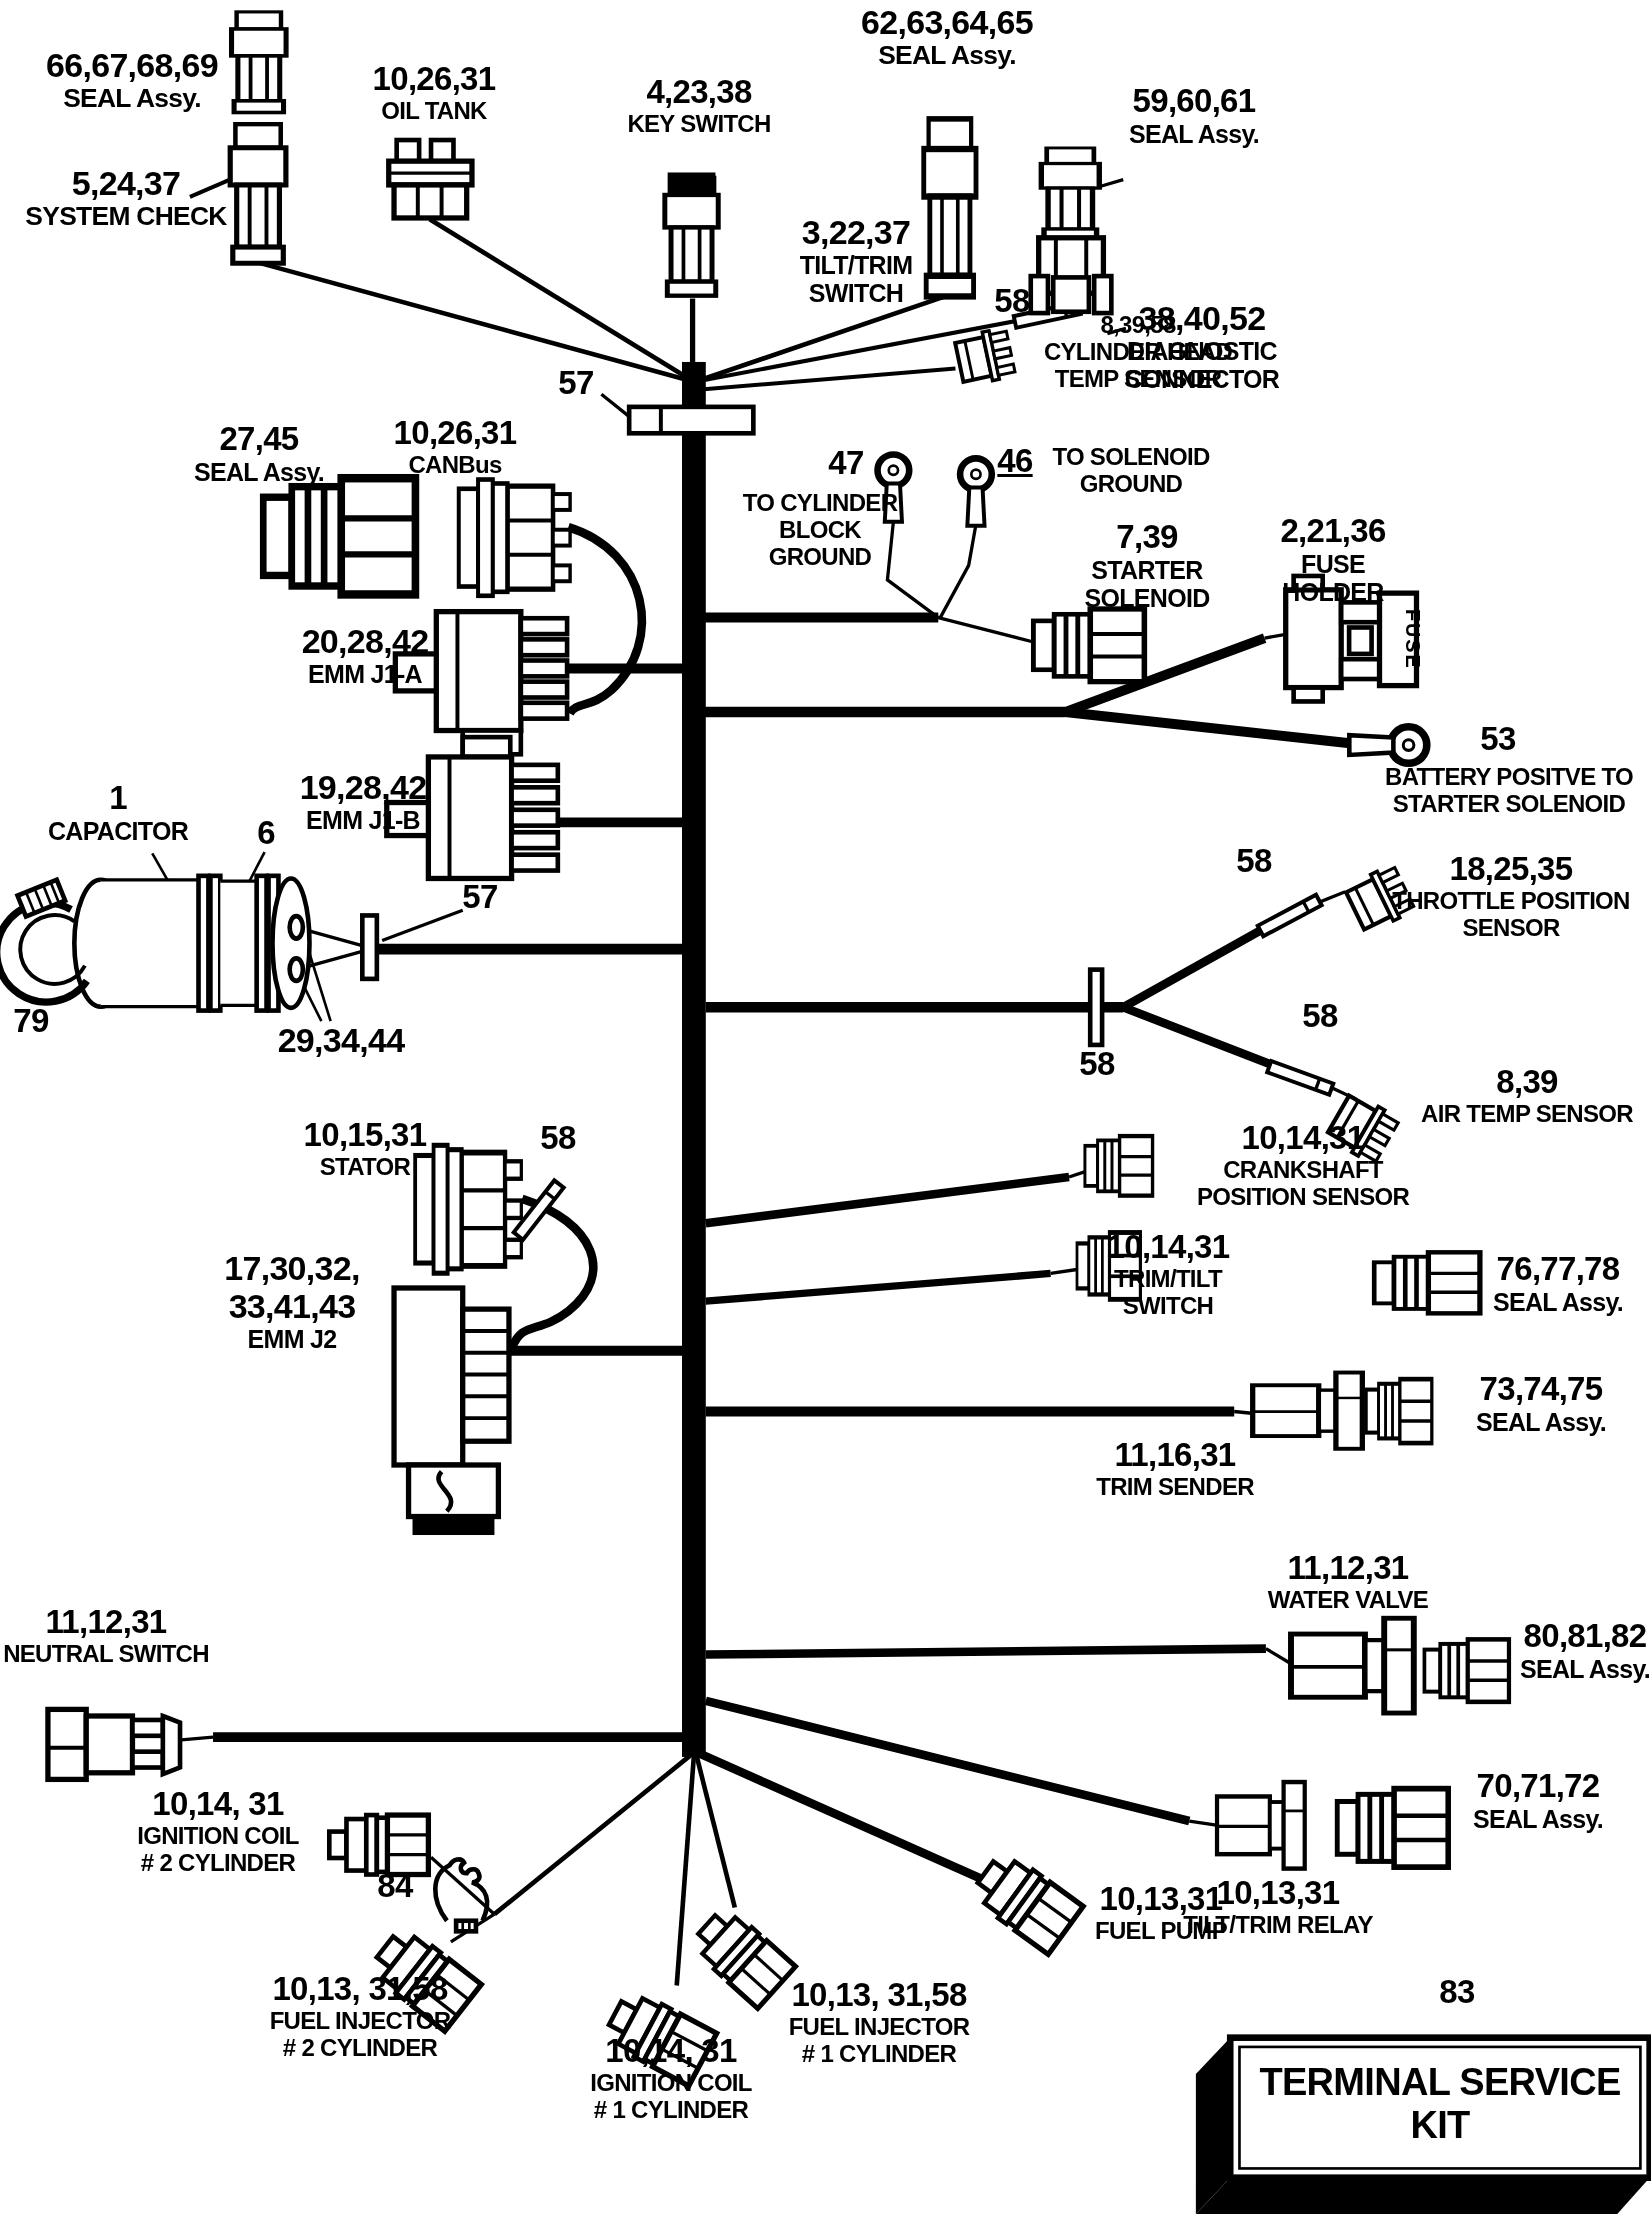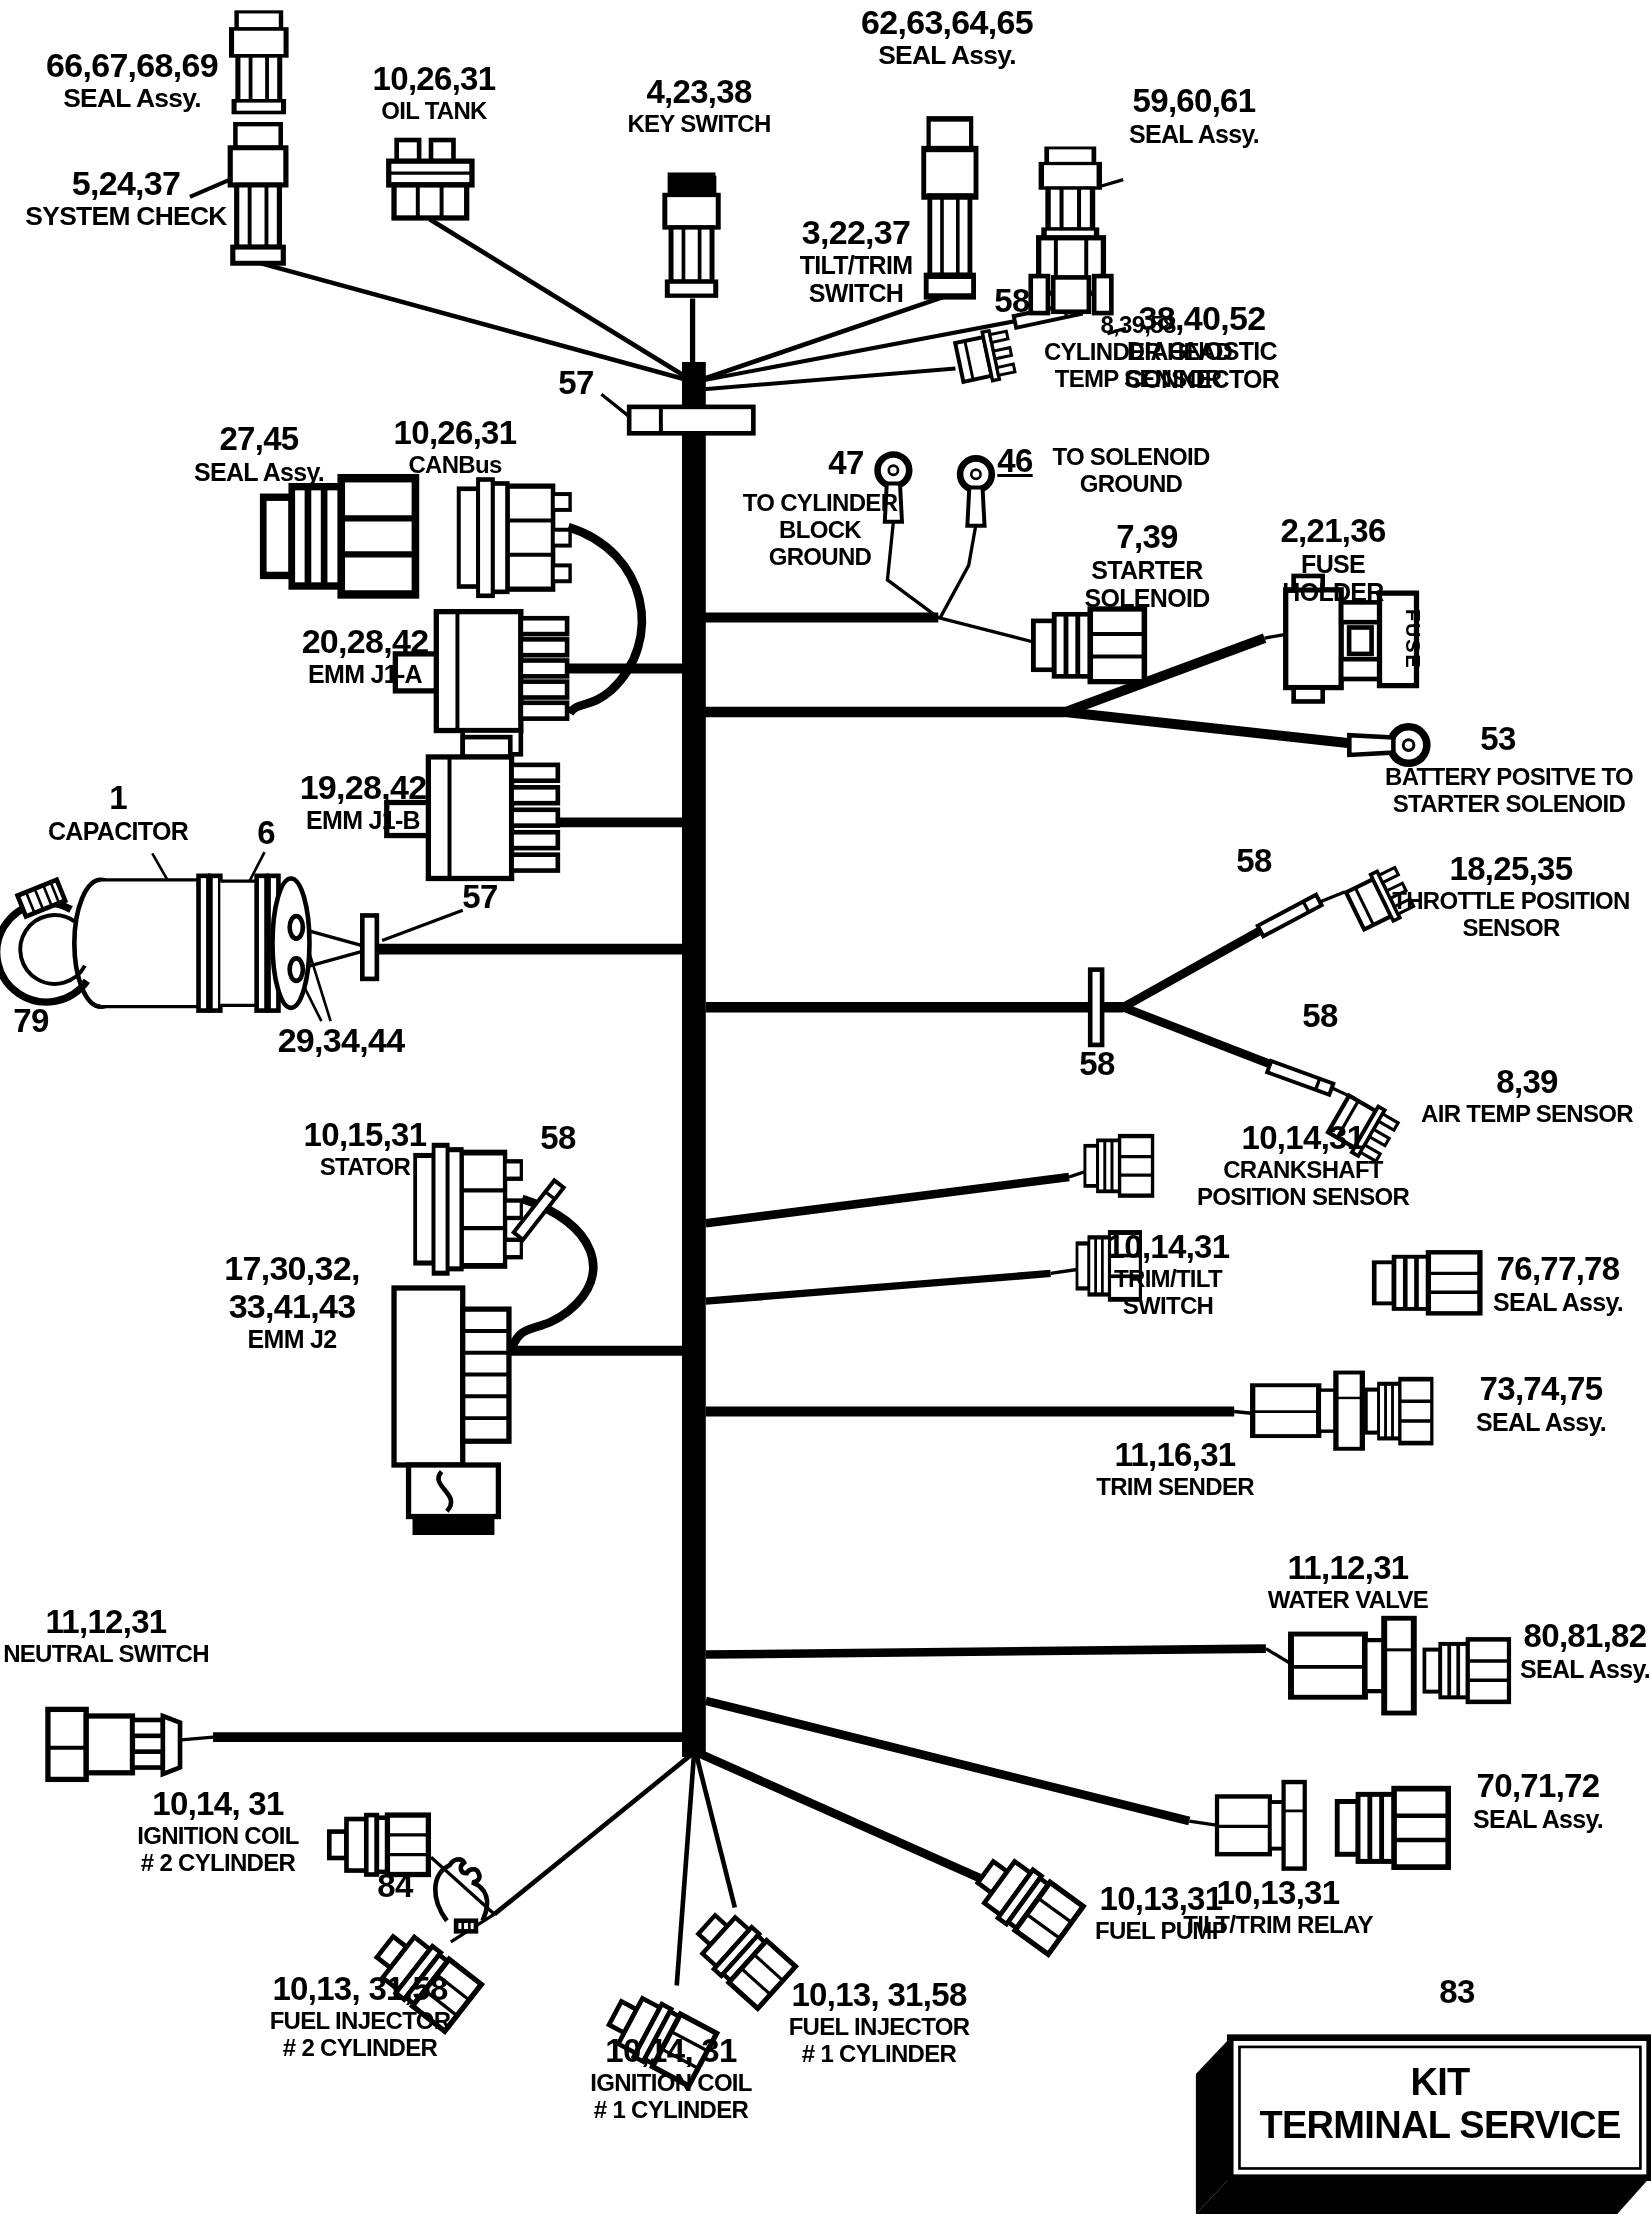--- a/index.html
+++ b/index.html
@@ -558,18 +558,18 @@
         <span style="font-size: 24px;"># 1 CYLINDER</span>
       </div>
       <div class="lbl" style="left: 1161px; top: 1881px;">
         <span style="font-size: 33px;">10,13,31</span>
         <span style="font-size: 24px;">FUEL PUMP</span>
       </div>
       <div class="lbl" style="left: 1457px; top: 1974px;">
         <span style="font-size: 33px;">83</span>
       </div>
       <div class="lbl" style="left: 1440px; top: 2061px;">
+        <span style="font-size: 38px;">TERMINAL SERVICE</span>
         <span style="font-size: 38px;">KIT</span>
-        <span style="font-size: 38px;">TERMINAL SERVICE</span>
       </div>
     </div>
 </div>
 
 
 </body></html>

